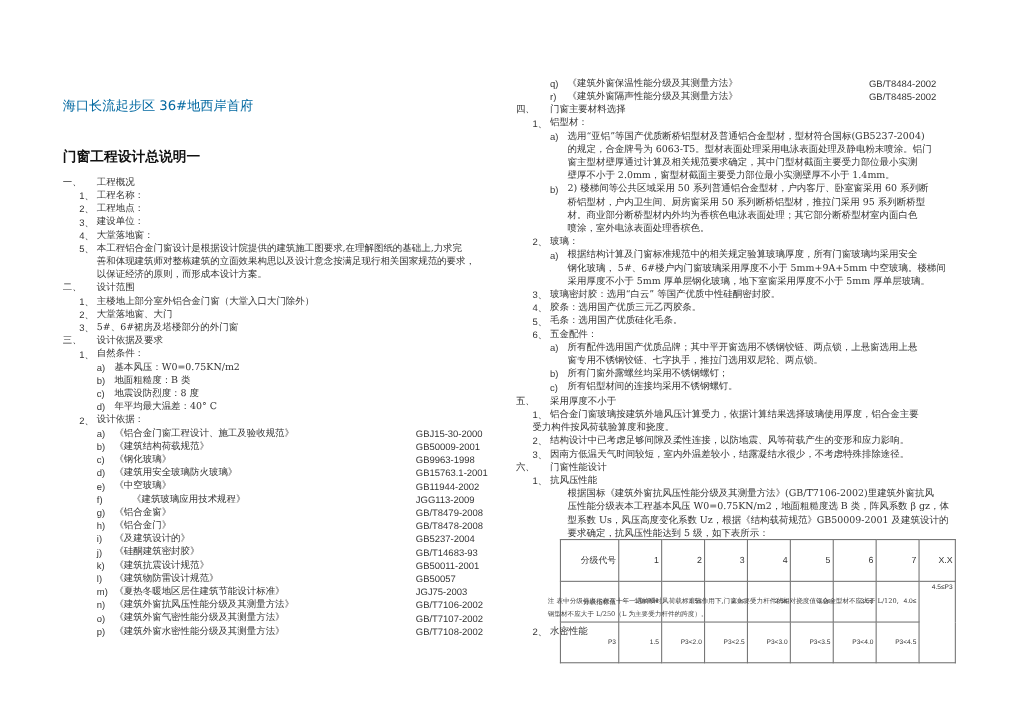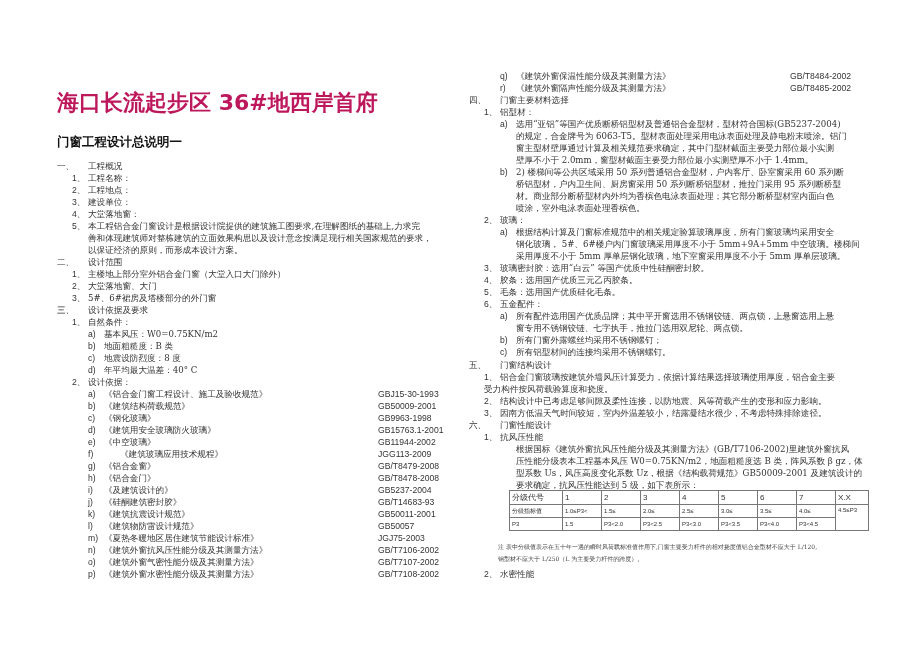--- a/index.html
+++ b/index.html
@@ -1,27 +1,27 @@
 <!DOCTYPE html>
 <html><head>
 <meta charset="utf-8">
 <style>
   html, body { margin: 0; padding: 0; background: #ffffff; }
   body { width: 920px; height: 651px; position: relative; overflow: hidden;
          font-family: "DejaVu Serif", "Liberation Serif", serif; color: #333; }
   .title { position: absolute; left: 57px; top: 88px; font-family: "DejaVu Sans", "Liberation Sans", sans-serif;
-           font-size: 22px; font-weight: bold; color: #be185d; white-space: nowrap; }
+           font-size: 12px; font-weight: normal; color: #0369a1; white-space: nowrap; }
   .subtitle { position: absolute; left: 57px; top: 134px; font-family: "DejaVu Sans", "Liberation Sans", sans-serif;
               font-size: 12.5px; font-weight: bold; color: #111; white-space: nowrap; }
   .ln { position: absolute; font-size: 8.6px; line-height: 12px; white-space: nowrap; color: #333; }
   .num { font-family: "Liberation Sans", sans-serif; }
   .std { position: absolute; font-family: "Liberation Sans", sans-serif; font-size: 8.6px; line-height: 12px; color: #333; white-space: nowrap; }
   table.grade { position: absolute; left: 509px; top: 490px; border-collapse: collapse;
                 font-family: "Liberation Sans", sans-serif; font-size: 6px; color: #333; }
-  table.grade td { border: 1px solid #777; text-align: left; padding: 0 2px; height: 12px; }
+  table.grade td { border: 1px solid #777; text-align: right; padding: 12px 2px; height: 12px; }
   table.grade tr.hdr td { font-size: 8px; height: 13px; }
   .note { position: absolute; left: 498px; font-size: 6px; line-height: 12px; color: #444; white-space: nowrap; }
 </style>
 </head>
 <body>
 
 <div>
 
   <div class="title">海口长流起步区 36#地西岸首府</div>
   <div class="subtitle">门窗工程设计总说明一</div>
@@ -64,21 +64,21 @@
   <div class="ln" style="left:104px;top:352px">地震设防烈度：8 度</div>
   <div class="ln num" style="left:88px;top:364px">d)</div>
   <div class="ln" style="left:104px;top:364px">年平均最大温差：40° C</div>
 
   <div class="ln num" style="left:72px;top:376px">2、</div>
   <div class="ln" style="left:88px;top:376px">设计依据：</div>
 
   <div>
     <div class="ln num" style="left:88px;top:388px">a)</div>
     <div class="ln" style="left:104px;top:388px">《铝合金门窗工程设计、施工及验收规范》</div>
-    <div class="std" style="left:378px;top:388px">GBJ15-30-1993</div>
+    <div class="std" style="left:378px;top:388px">GBJ15-30-2000</div>
 
     <div class="ln num" style="left:88px;top:400px">b)</div>
     <div class="ln" style="left:104px;top:400px">《建筑结构荷载规范》</div>
     <div class="std" style="left:378px;top:400px">GB50009-2001</div>
 
     <div class="ln num" style="left:88px;top:412px">c)</div>
     <div class="ln" style="left:104px;top:412px">《钢化玻璃》</div>
     <div class="std" style="left:378px;top:412px">GB9963-1998</div>
 
     <div class="ln num" style="left:88px;top:424px">d)</div>
@@ -176,21 +176,21 @@
   <div class="ln" style="left:500px;top:298px">五金配件：</div>
   <div class="ln num" style="left:500px;top:310px">a)</div>
   <div class="ln" style="left:516px;top:310px">所有配件选用国产优质品牌；其中平开窗选用不锈钢铰链、两点锁，上悬窗选用上悬</div>
   <div class="ln" style="left:516px;top:322px">窗专用不锈钢铰链、七字执手，推拉门选用双尼轮、两点锁。</div>
   <div class="ln num" style="left:500px;top:334px">b)</div>
   <div class="ln" style="left:516px;top:334px">所有门窗外露螺丝均采用不锈钢螺钉；</div>
   <div class="ln num" style="left:500px;top:346px">c)</div>
   <div class="ln" style="left:516px;top:346px">所有铝型材间的连接均采用不锈钢螺钉。</div>
 
   <div class="ln" style="left:469px;top:359px">五、</div>
-  <div class="ln" style="left:500px;top:359px">门窗结构设计</div>
+  <div class="ln" style="left:500px;top:359px">采用厚度不小于</div>
   <div class="ln num" style="left:484px;top:371px">1、</div>
   <div class="ln" style="left:500px;top:371px">铝合金门窗玻璃按建筑外墙风压计算受力，依据计算结果选择玻璃使用厚度，铝合金主要</div>
   <div class="ln" style="left:484px;top:383px">受力构件按风荷载验算度和挠度。</div>
   <div class="ln num" style="left:484px;top:395px">2、</div>
   <div class="ln" style="left:500px;top:395px">结构设计中已考虑足够间隙及柔性连接，以防地震、风等荷载产生的变形和应力影响。</div>
   <div class="ln num" style="left:484px;top:407px">3、</div>
   <div class="ln" style="left:500px;top:407px">因南方低温天气时间较短，室内外温差较小，结露凝结水很少，不考虑特殊排除途径。</div>
 
   <div class="ln" style="left:469px;top:419px">六、</div>
   <div class="ln" style="left:500px;top:419px">门窗性能设计</div>

